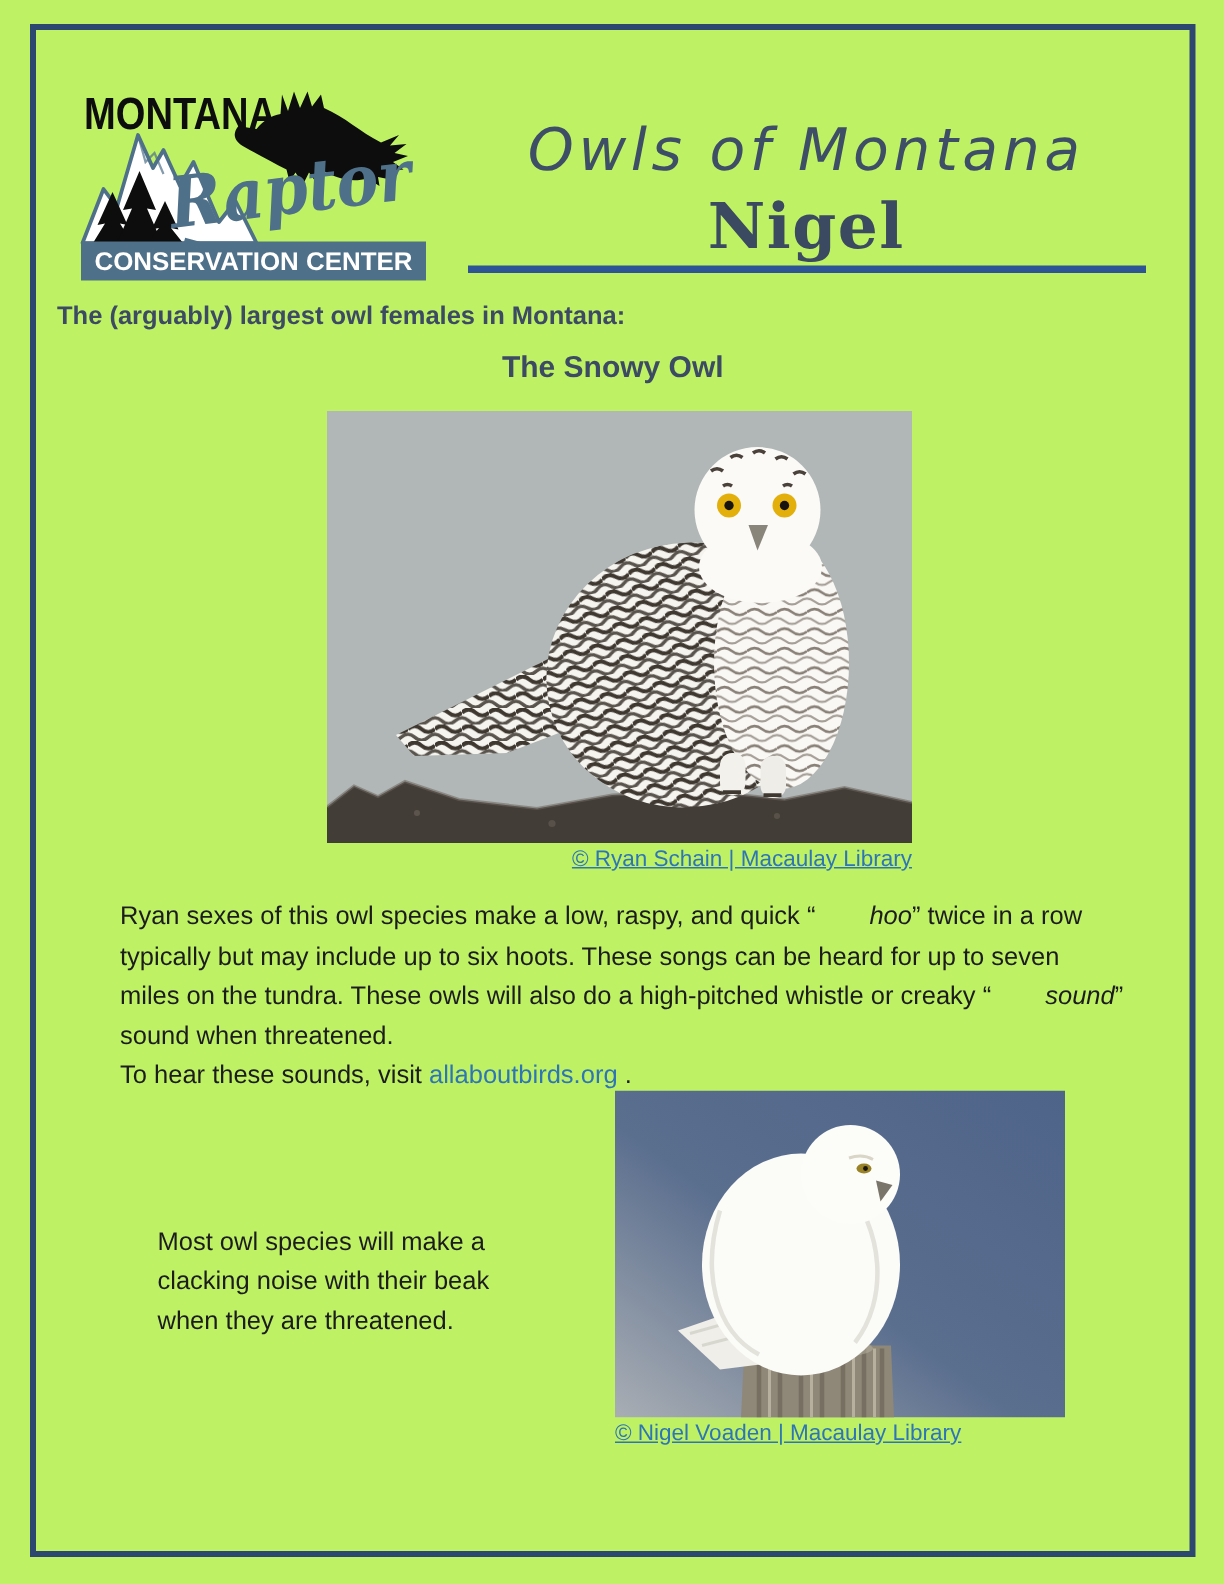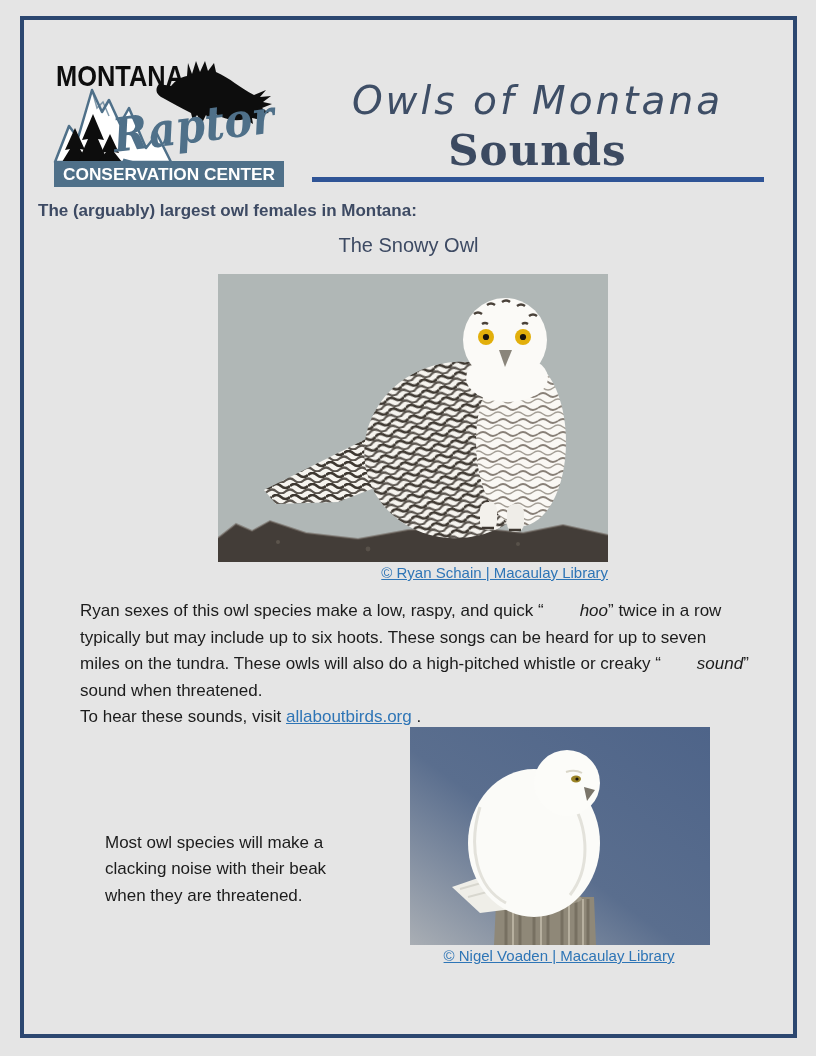--- a/index.html
+++ b/index.html
@@ -1,51 +1,51 @@
 <!DOCTYPE html>
 <html><head>
 <meta charset="utf-8">
 <style>
   * { margin:0; padding:0; box-sizing:border-box; }
   html,body { background:#ffffff; }
   body { font-family:"Liberation Sans", sans-serif; }
-  .page { position:relative; width:816px; height:1056px; background:#e5e5e5; overflow:hidden; }
+  .page { position:relative; width:816px; height:1056px; background:#bef264; overflow:hidden; }
   .page-border { position:absolute; left:20px; top:16px; width:777px; height:1022px;
                  border:4px solid #2C4770; }
 
   
   .logo { position:absolute; left:53px; top:50px; width:232px; height:138px; }
 
   
   .title-wrap { position:absolute; left:305px; top:56px; width:465px; text-align:center; }
   .title-script { font-family:"DejaVu Sans", sans-serif; font-style:italic; font-size:39px;
                   letter-spacing:3px; color:#3E4E66;margin-top:22px; }
   .title-sub { font-family:"DejaVu Serif", serif; font-weight:bold; font-size:42px;
                color:#3C4A61; margin-top:3px; letter-spacing:1px; }
   .rule { position:absolute; left:312px; top:177px; width:452px; height:5px; background:#2F5496; }
 
   .lead { position:absolute; left:38px; top:201px; font-size:17px; font-weight:bold; color:#3D4A63; }
   .heading { position:absolute; left:20px; top:234px; width:777px; text-align:center;
-             font-size:20px; font-weight:normal; color:#3D4A63; }
+             font-size:20px; font-weight:bold; color:#3D4A63; }
 
   .photo1 { position:absolute; left:218px; top:274px; width:390px; height:288px; }
   .credit1 { position:absolute; left:218px; top:564px; width:390px; text-align:right; }
   .credit-link { font-size:15px; color:#2E75B6; text-decoration:underline; cursor:pointer; }
 
   .para1 { position:absolute; left:80px; top:598px; width:684px; font-size:17px;
            line-height:26.5px; color:#1c1c1c; white-space:pre-line; }
   .para1 .it { font-style:italic;margin-left:36px; }
-  .body-link { color:#2E75B6; text-decoration:underline; cursor:pointer; }
+  .body-link { color:#2E75B6; cursor:pointer; }
 
   .sec2-text { position:absolute; left:105px; top:760px; width:310px; font-size:17px;
                line-height:26.5px; color:#1c1c1c; white-space:pre-line; }
-  .sec2-text .p2 { margin-top:43px; }
+  .sec2-text .p2 { margin-top:28px; }
 
   .photo2 { position:absolute; left:410px; top:727px; width:300px; height:218px; }
-  .credit2 { position:absolute; left:410px; top:947px; width:298px; text-align:center; }
+  .credit2 { position:absolute; left:410px; top:947px; width:298px; text-align:left; }
 </style>
 </head>
 <body>
 
 <div class="page">
 
   <div class="page-border"></div>
 
   <div class="logo">
     <svg width="232" height="138" viewBox="0 0 232 138">
@@ -69,21 +69,21 @@
       <text x="62" y="102" transform="rotate(-7 62 102)" font-family="DejaVu Serif, serif" font-style="italic" font-weight="bold" font-size="47" fill="#4F7089" textLength="162" lengthAdjust="spacingAndGlyphs">Raptor</text>
       <path d="M70,110 q45,14 100,3" stroke="#4F7089" stroke-width="3" fill="none"></path>
 
       <rect x="1" y="111" width="230" height="26" fill="#4F7089"></rect>
       <text x="116" y="130" text-anchor="middle" font-family="Liberation Sans, sans-serif" font-weight="bold" font-size="17" fill="#ffffff" textLength="212" lengthAdjust="spacingAndGlyphs">CONSERVATION CENTER</text>
     </svg>
   </div>
 
   <div class="title-wrap">
     <div class="title-script">Owls of Montana</div>
-    <div class="title-sub">Sounds</div>
+    <div class="title-sub">Nigel</div>
   </div>
   <div class="rule"></div>
 
   <div class="lead">The (arguably) largest owl females in Montana:</div>
   <div class="heading">The Snowy Owl</div>
 
   <div class="photo1">
     <svg width="390" height="288" viewBox="0 0 390 288">
       <defs>
         <pattern id="barr" width="18" height="11" patternUnits="userSpaceOnUse">

